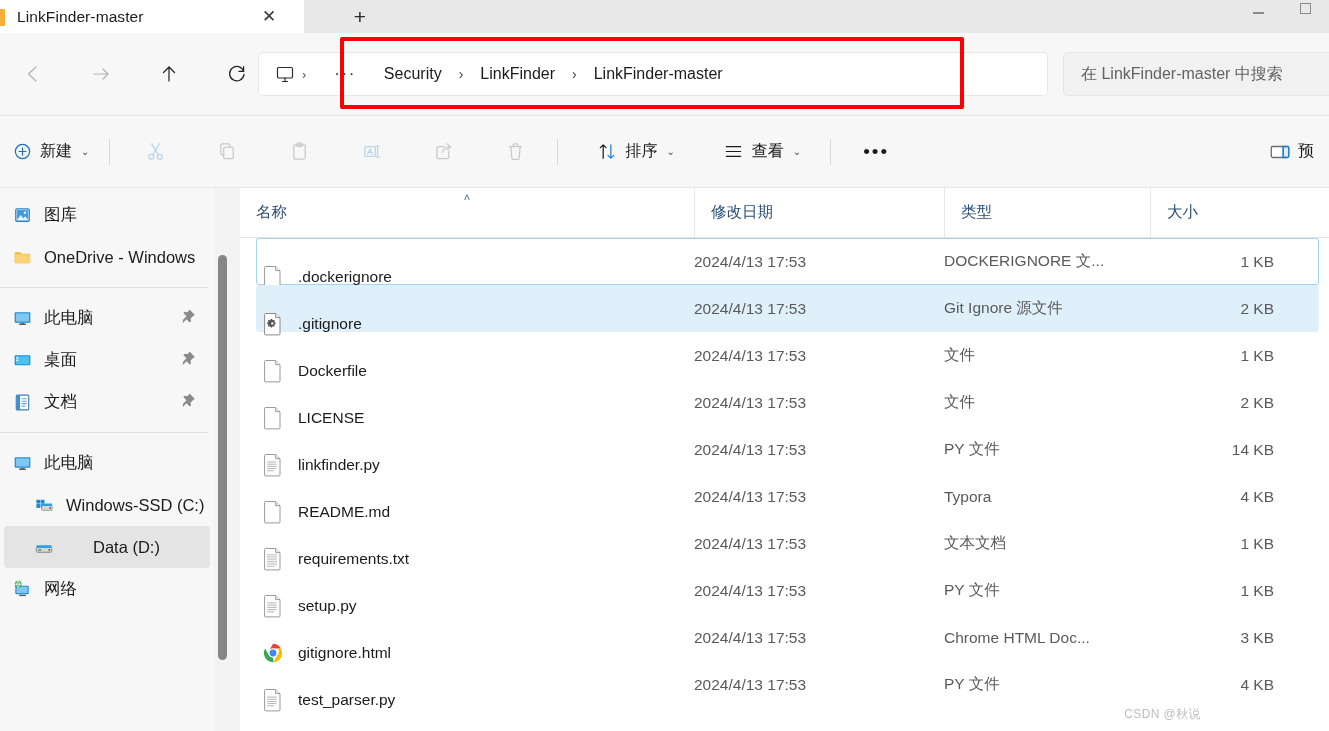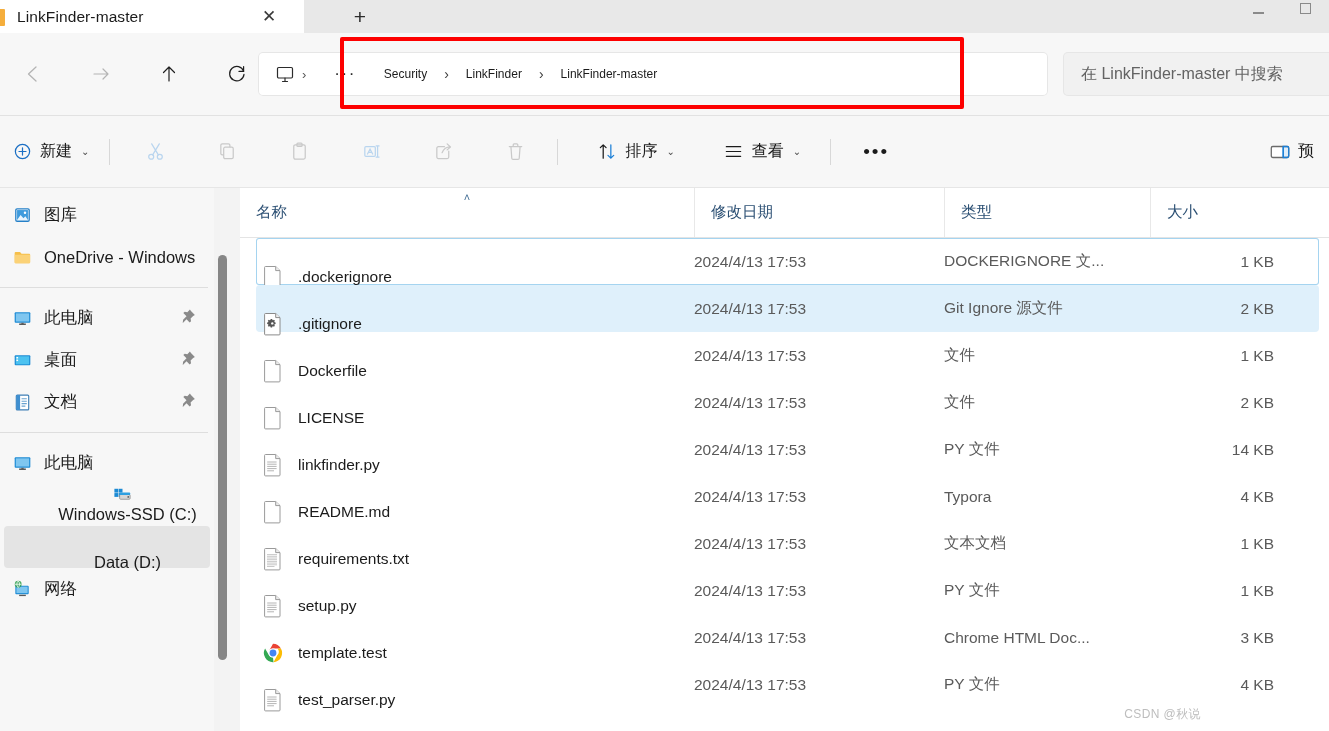--- a/index.html
+++ b/index.html
@@ -62,21 +62,21 @@
 
   .addressbar {
     position: absolute; left: 258px; top: 52px; width: 790px; height: 44px;
     background: #ffffff; border-radius: 5px;
     display: flex; align-items: center; padding-left: 12px;
     box-shadow: inset 0 0 0 1px #e6e6e6;
   }
   .crumb-icon { width: 30px; height: 30px; display: flex; align-items: center; justify-content: center; color: #2b2b2b; }
   .crumb-sep-small { font-size: 13px; color: #555; margin: 0 2px; }
   .crumb-dots { font-size: 17px; color: #2b2b2b; letter-spacing: 1.5px; padding: 0 6px; }
-  .crumb { font-size: 12px; color: #1b1b1b; padding: 4px 8px; white-space: nowrap; }
+  .crumb { font-size: 16px; color: #1b1b1b; padding: 4px 8px; white-space: nowrap; }
   .crumb-sep { font-size: 14px; color: #3c3c3c; padding: 0 9px; }
 
   .redbox {
     position: absolute; left: 340px; top: 37px; width: 624px; height: 72px;
     border: 4px solid #fd0000; border-radius: 2px; pointer-events: none;
   }
 
   .searchbox {
     position: absolute; left: 1063px; top: 52px; width: 290px; height: 44px;
     background: #f1f1f1; border-radius: 5px; display: flex; align-items: center;
@@ -110,21 +110,21 @@
   .sidebar {
     position: absolute; left: 0; top: 188px; width: 214px; height: 543px;
     background: #f7f7f7; overflow: hidden;
   }
   .side-item {
     position: relative; height: 42px; display: flex; align-items: center;
     padding-left: 8px; margin: 0 4px; border-radius: 4px;
   }
   .side-item.selected { background: #e4e4e4; gap: 27px; }
   .side-label { font-size: 16.5px; color: #1b1b1b; margin-left: 11px; white-space: nowrap; }
-  .side-item.indent { padding-left: 30px; flex-direction: column; }
+  .side-item.indent { padding-left: 30px; }
   .side-sep { height: 1px; background: #dedede; margin: 9px 6px 9px 0px; }
   .pin { position: absolute; right: 12px; top: 11px; width: 18px; height: 18px; color: #7d7d7d; }
   .side-scroll-track { position: absolute; left: 214px; top: 188px; width: 16px; height: 543px; background: #f3f3f3; }
   .side-scroll-thumb { position: absolute; left: 218px; top: 255px; width: 9px; height: 405px; background: #868686; border-radius: 5px; }
 
   
   .content {
     position: absolute; left: 240px; top: 188px; width: 1089px; height: 543px;
     background: #ffffff;
   }
@@ -608,21 +608,21 @@
             <span class="fileicon">
               <svg width="22" height="22" viewBox="0 0 24 24">
                 <circle cx="12" cy="12" r="11" fill="#fff"></circle>
                 <path d="M12 1 A11 11 0 0 1 21.5 6.6 H12 A5.4 5.4 0 0 0 7.2 9.5 Z" fill="#ea4335"></path>
                 <path d="M21.5 6.6 A11 11 0 0 1 12.6 23 L17.1 14.6 A5.4 5.4 0 0 0 17.4 6.6 Z" fill="#fbbc05"></path>
                 <path d="M12.6 23 A11 11 0 0 1 2.5 6.6 L7.2 14.6 A5.4 5.4 0 0 0 12 17.4 Z" fill="#34a853"></path>
                 <circle cx="12" cy="12" r="5.4" fill="#fff"></circle>
                 <circle cx="12" cy="12" r="4.1" fill="#4285f4"></circle>
               </svg>
             </span>
-            <span>template.test</span>
+            <span>gitignore.html</span>
           </div>
           <div class="cell cell-date">2024/4/13 17:53</div>
           <div class="cell cell-type">Chrome HTML Doc...</div>
           <div class="cell cell-size">3 KB</div>
         </div>
         <div class="row">
           <div class="cell cell-name">
             <span class="fileicon">
               <svg width="20" height="24" viewBox="0 0 20 24">
                 <path d="M2.5 1.5 h10.2 L17 5.6 V22 a.9.9 0 0 1-.9.9 H2.5 A.9.9 0 0 1 1.6 22 V2.4 A.9.9 0 0 1 2.5 1.5 Z" fill="#fff" stroke="#9a9a9a" stroke-width="1"></path>

